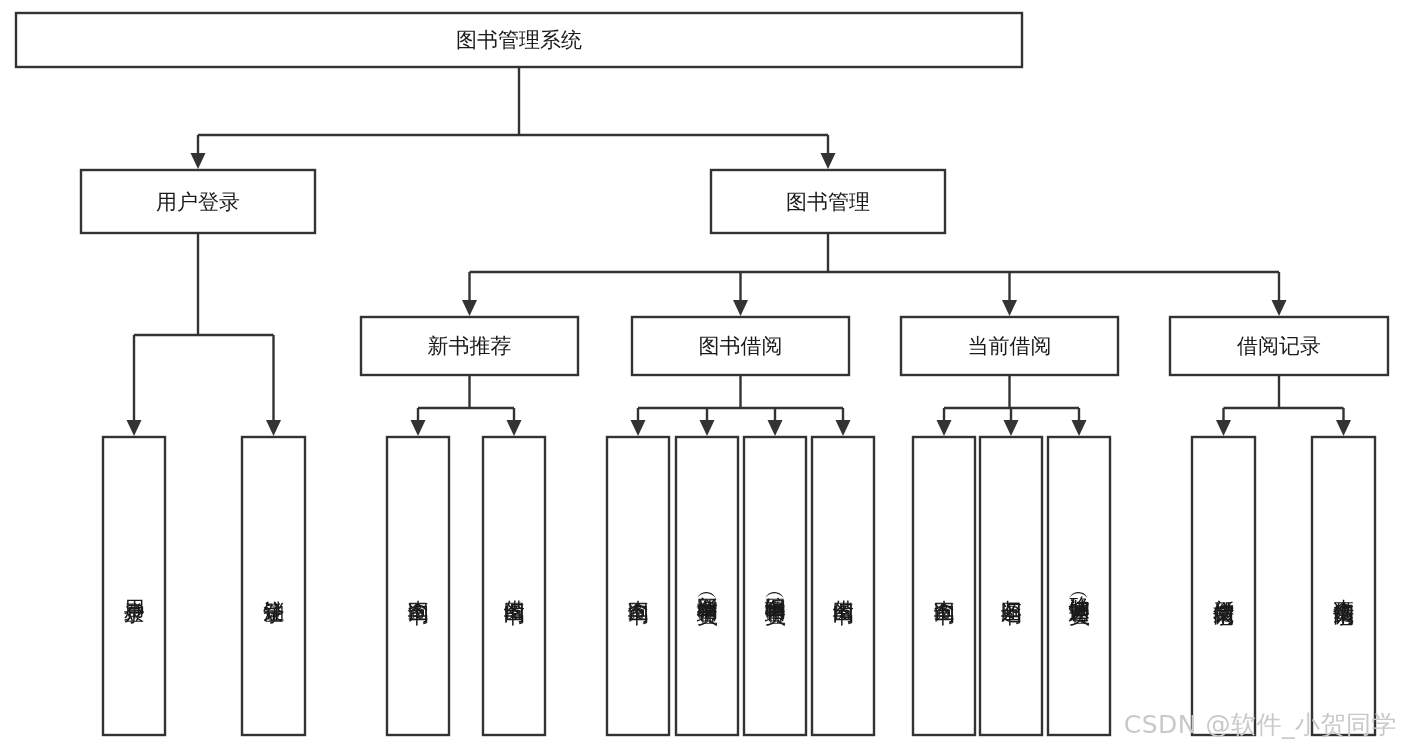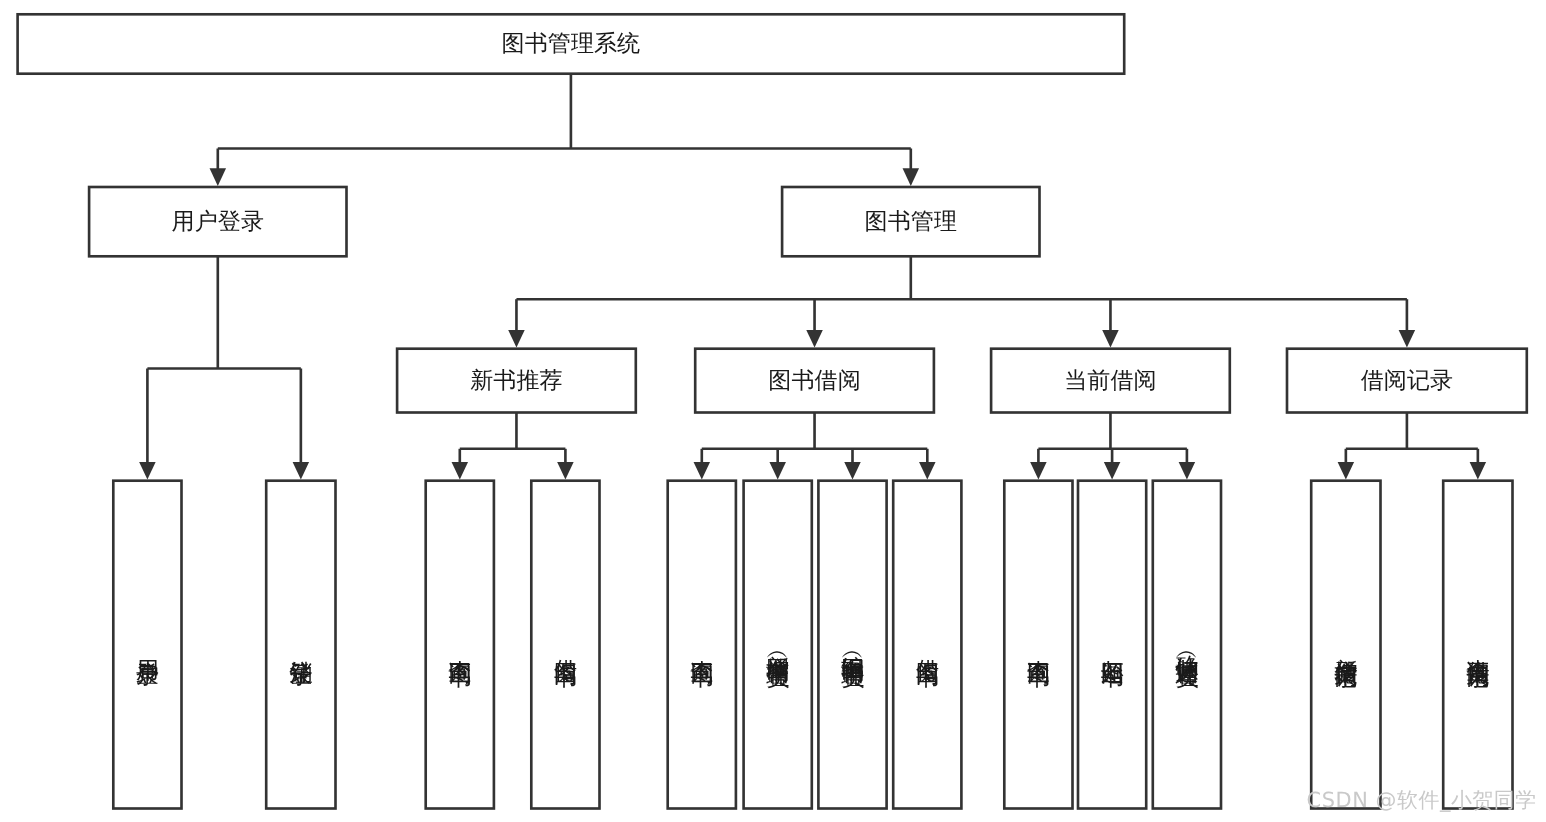--- a/index.html
+++ b/index.html
@@ -63,21 +63,21 @@
     justify-content: center;
     text-align: center;
     white-space: nowrap;
     pointer-events: none;
   }
   .watermark {
     position: absolute;
     right: 8px;
     bottom: 6px;
     font-family: "DejaVu Sans", "Liberation Sans", sans-serif;
-    font-size: 19px;
+    font-size: 25px;
     color: #c9c9c9;
     letter-spacing: 0.5px;
     white-space: nowrap;
   }
 </style>
 </head>
 <body>
 
 <div id="diagram-root">
 

